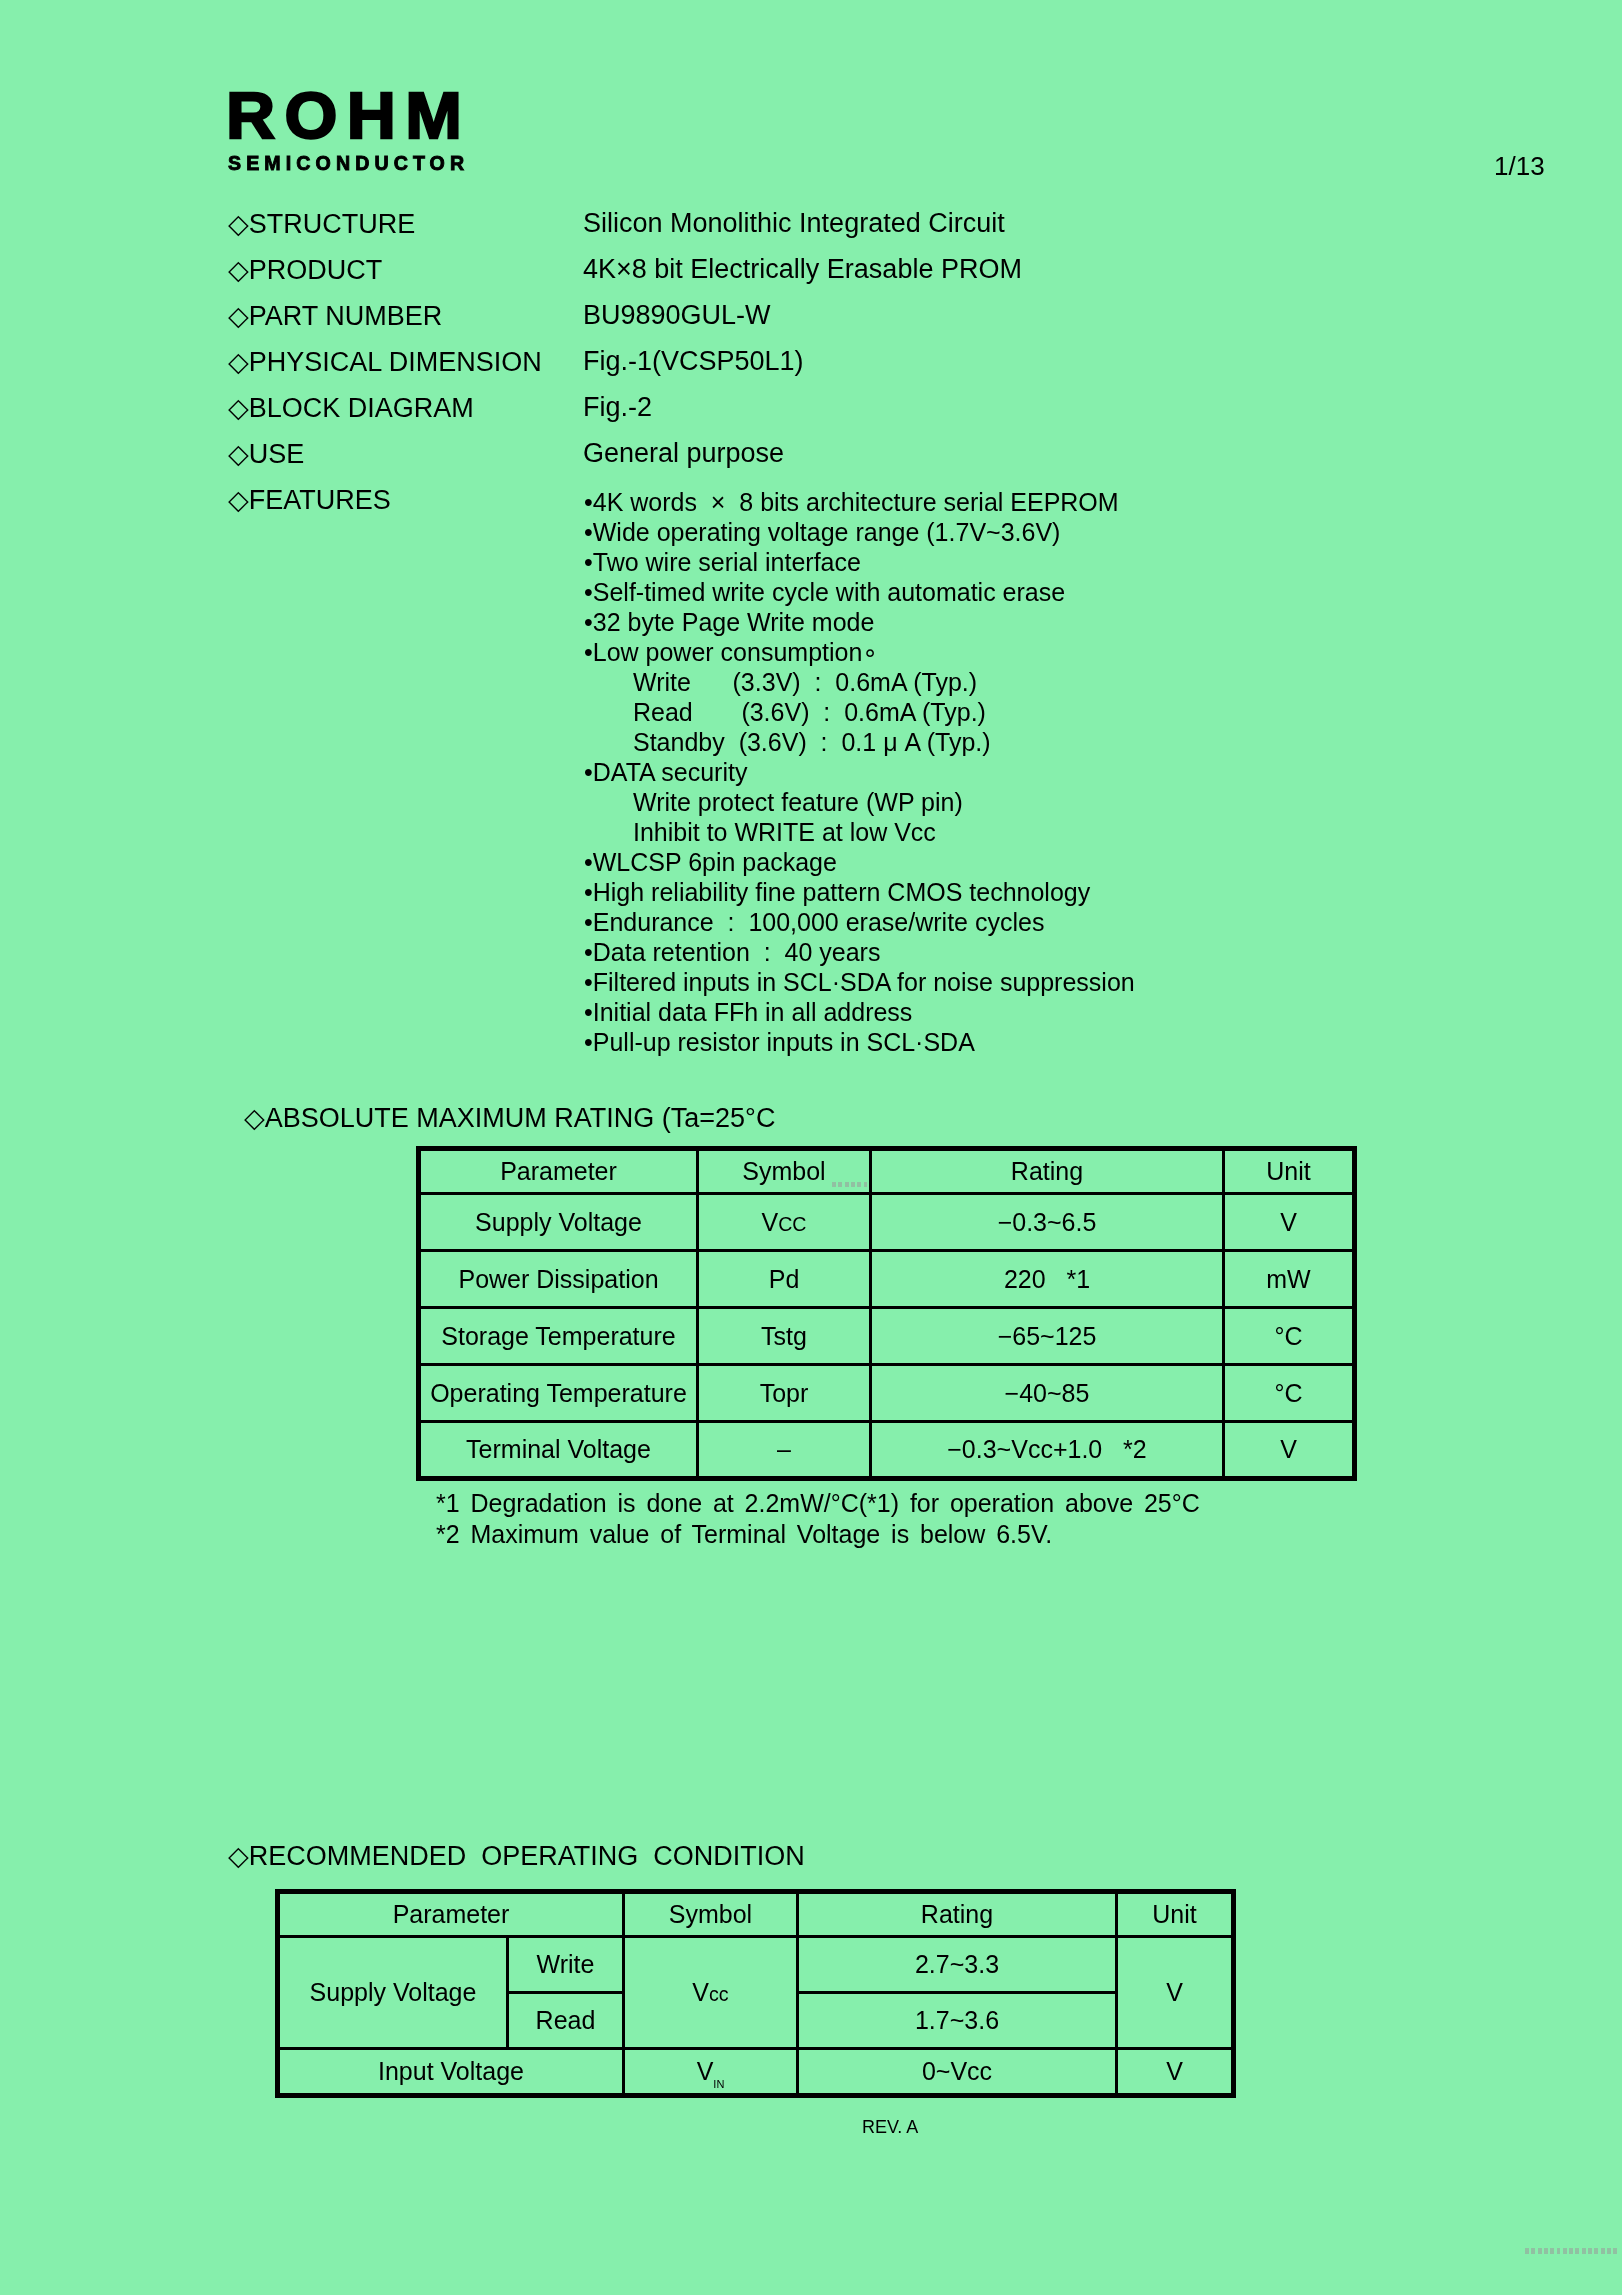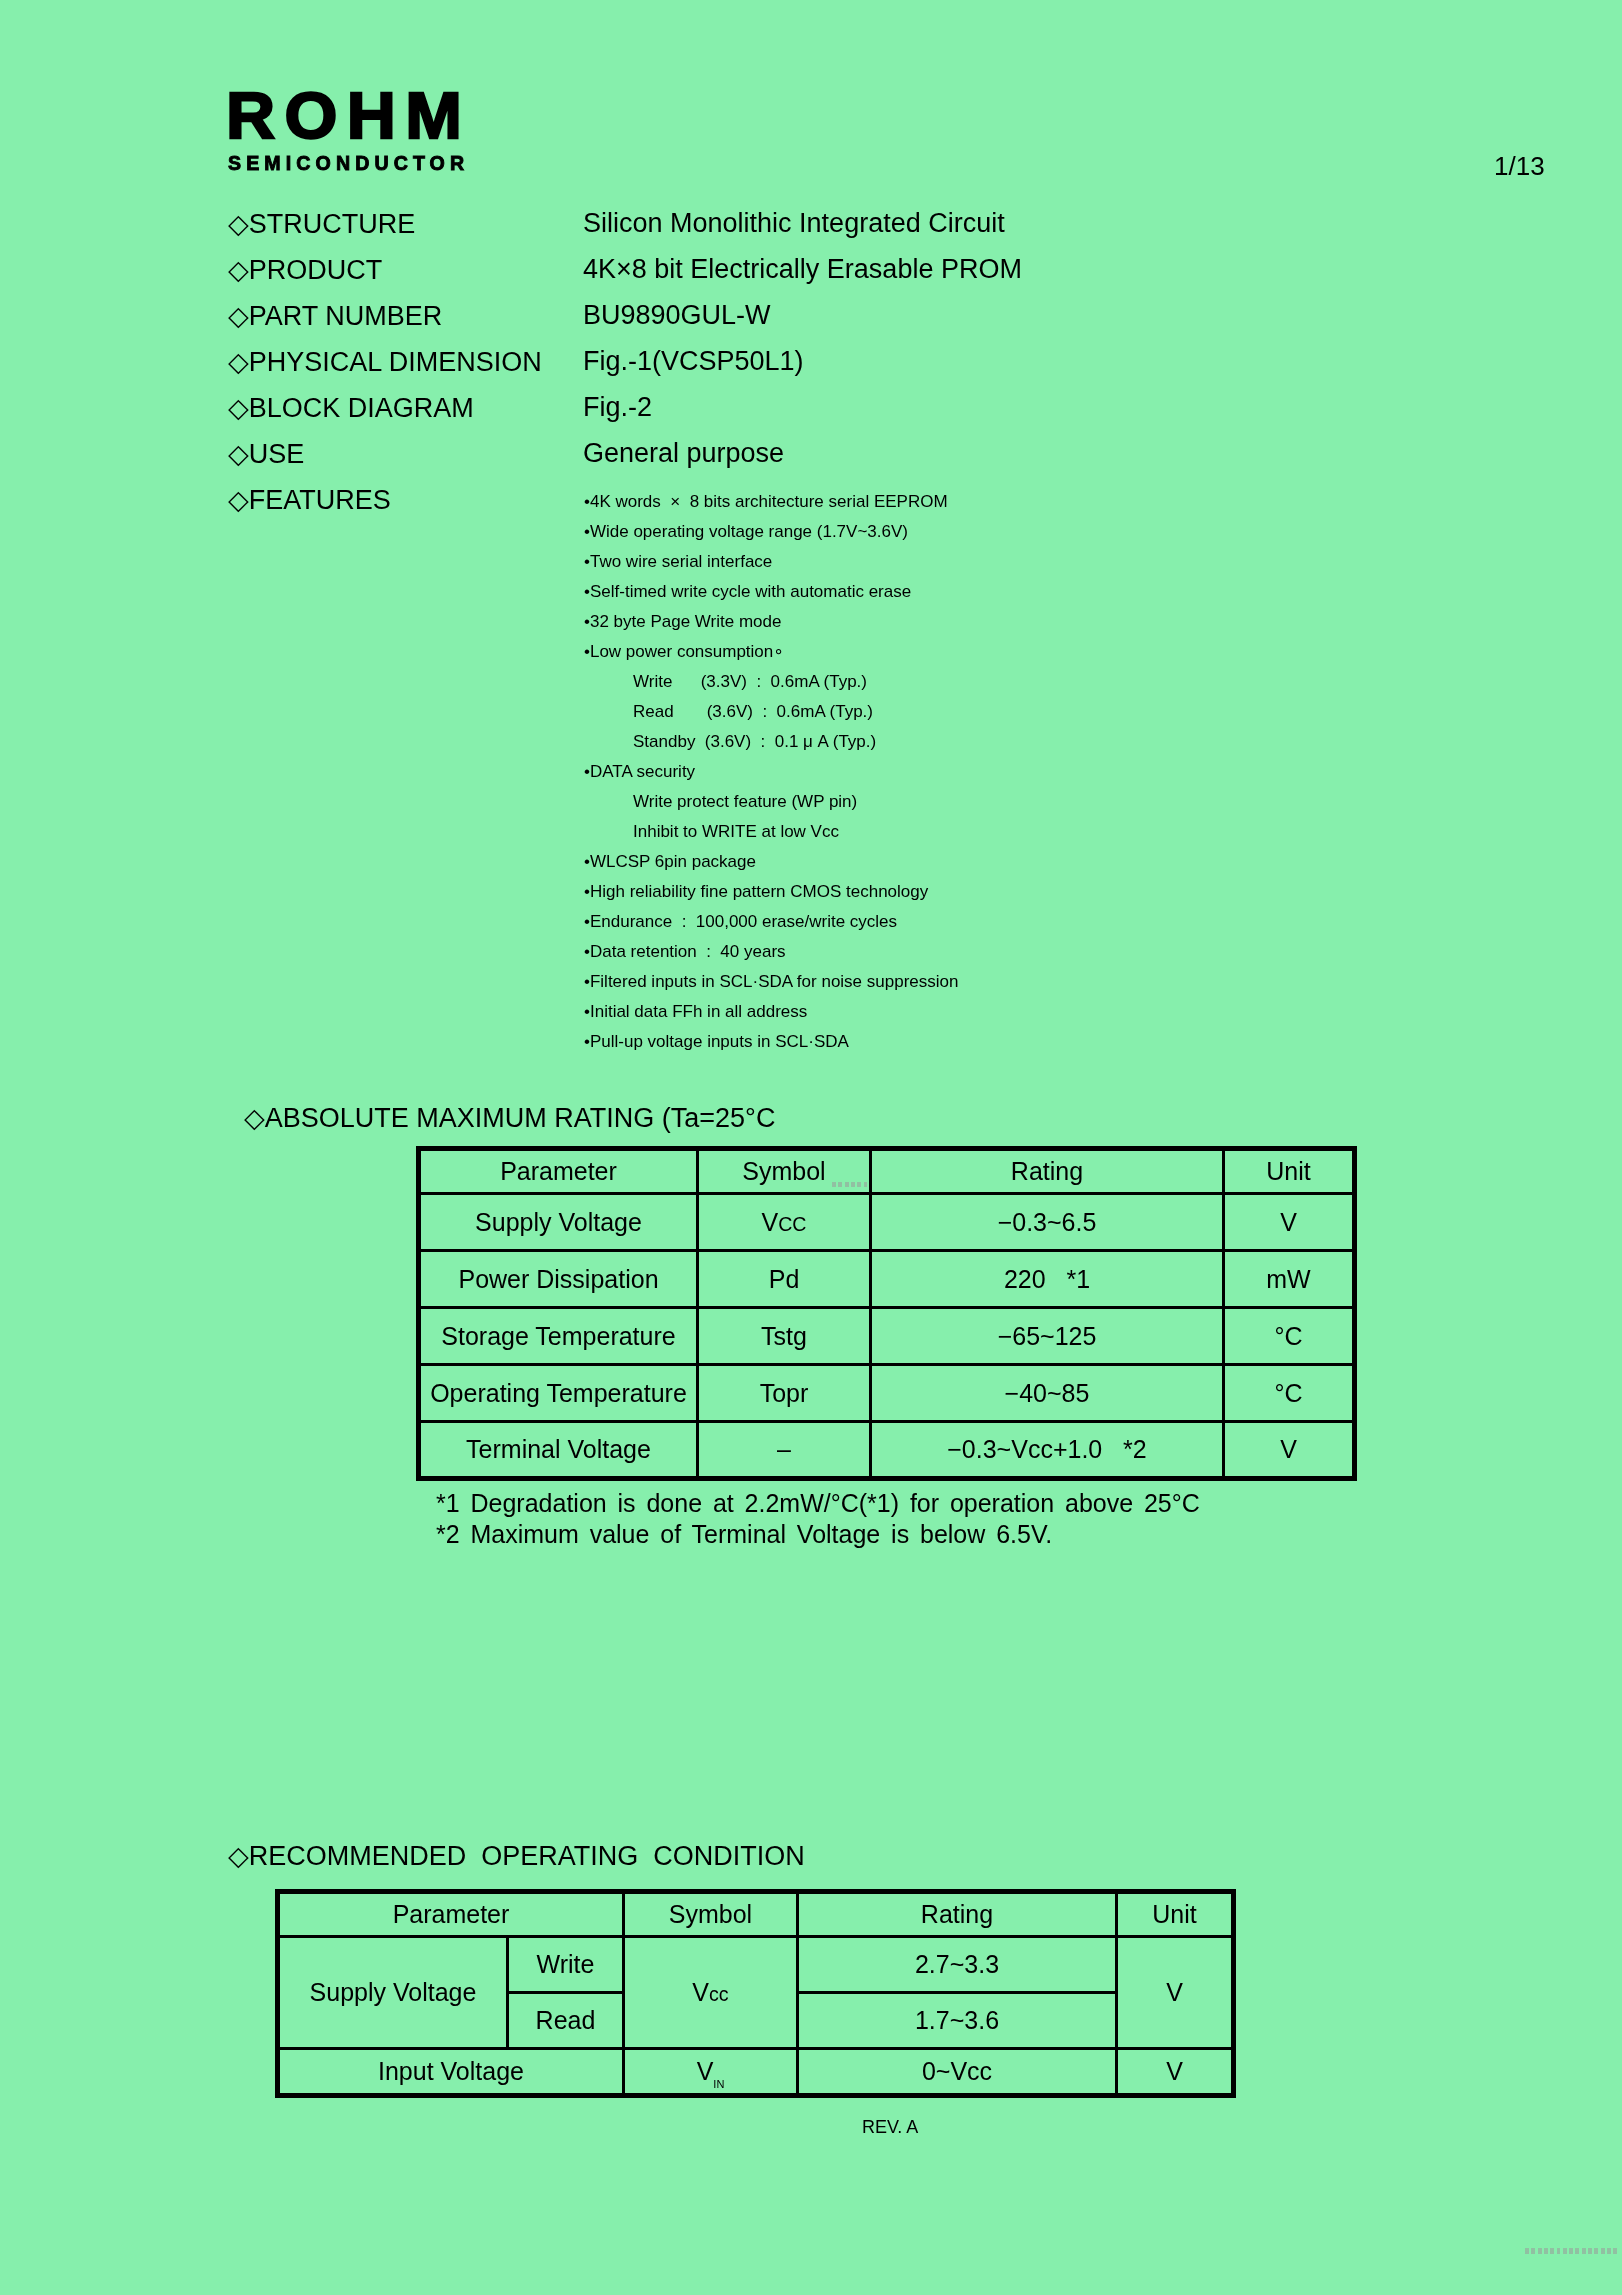--- a/index.html
+++ b/index.html
@@ -22,21 +22,21 @@
   }
   .page-num{font-size:26px;}
 
   
   .spec-list{width:1099px;}
   .spec-row{display:flex;height:46px;align-items:flex-start;}
   .spec-label{width:355px;font-size:27px;white-space:pre;flex:none;}
   .spec-value{font-size:27px;white-space:pre;}
 
   
-  .f-line{font-size:17px;height:30px;line-height:28px;white-space:pre;}
+  .f-line{font-size:25px;height:30px;line-height:28px;white-space:pre;}
   .f-indent{padding-left:49px;}
 
   .section-heading{font-size:27px;white-space:pre;}
 
   
   table{border-collapse:collapse;table-layout:fixed;border:5.5px solid #000;}
   th,td{border:3.9px solid #000;text-align:center;vertical-align:middle;
         font-weight:normal;font-size:25px;white-space:pre;padding:0;}
   .sc{font-size:19.6px;}
   .subscript{font-size:11px;position:relative;top:7.9px;}
@@ -103,21 +103,21 @@
     <div class="f-line f-indent">Standby  (3.6V)  :  0.1 μ A (Typ.)</div>
     <div class="f-line">•DATA security</div>
     <div class="f-line f-indent">Write protect feature (WP pin)</div>
     <div class="f-line f-indent">Inhibit to WRITE at low Vcc</div>
     <div class="f-line">•WLCSP 6pin package</div>
     <div class="f-line">•High reliability fine pattern CMOS technology</div>
     <div class="f-line">•Endurance  :  100,000 erase/write cycles</div>
     <div class="f-line">•Data retention  :  40 years</div>
     <div class="f-line">•Filtered inputs in SCL·SDA for noise suppression</div>
     <div class="f-line">•Initial data FFh in all address</div>
-    <div class="f-line">•Pull-up voltage inputs in SCL·SDA</div>
+    <div class="f-line">•Pull-up resistor inputs in SCL·SDA</div>
   </div>
 
   <div class="abs section-heading" style="left:220px;top:1102px;margin-left:24px;">◇ABSOLUTE MAXIMUM RATING (Ta=25°C</div>
 
   <table class="abs" style="left:416px;top:1146px;width:937px;">
     <colgroup>
         <col style="width:279px">
         <col style="width:173px">
         <col style="width:353px">
         <col style="width:131px">

